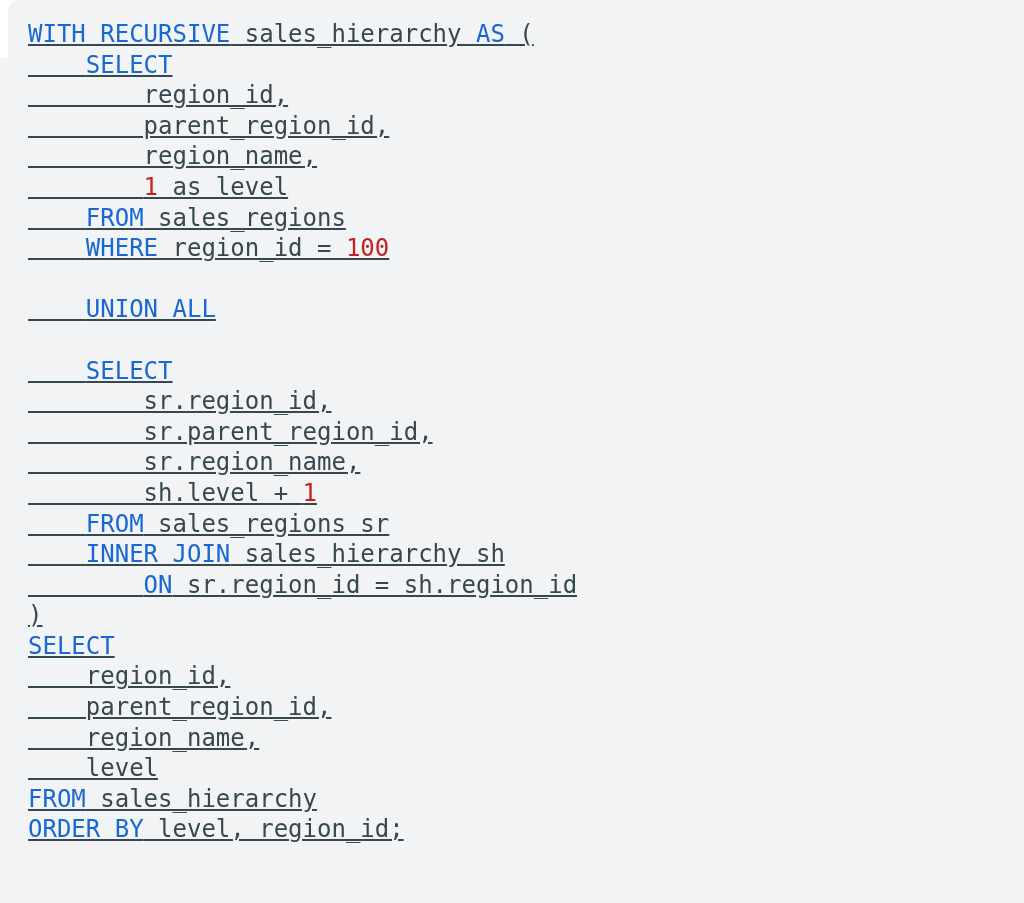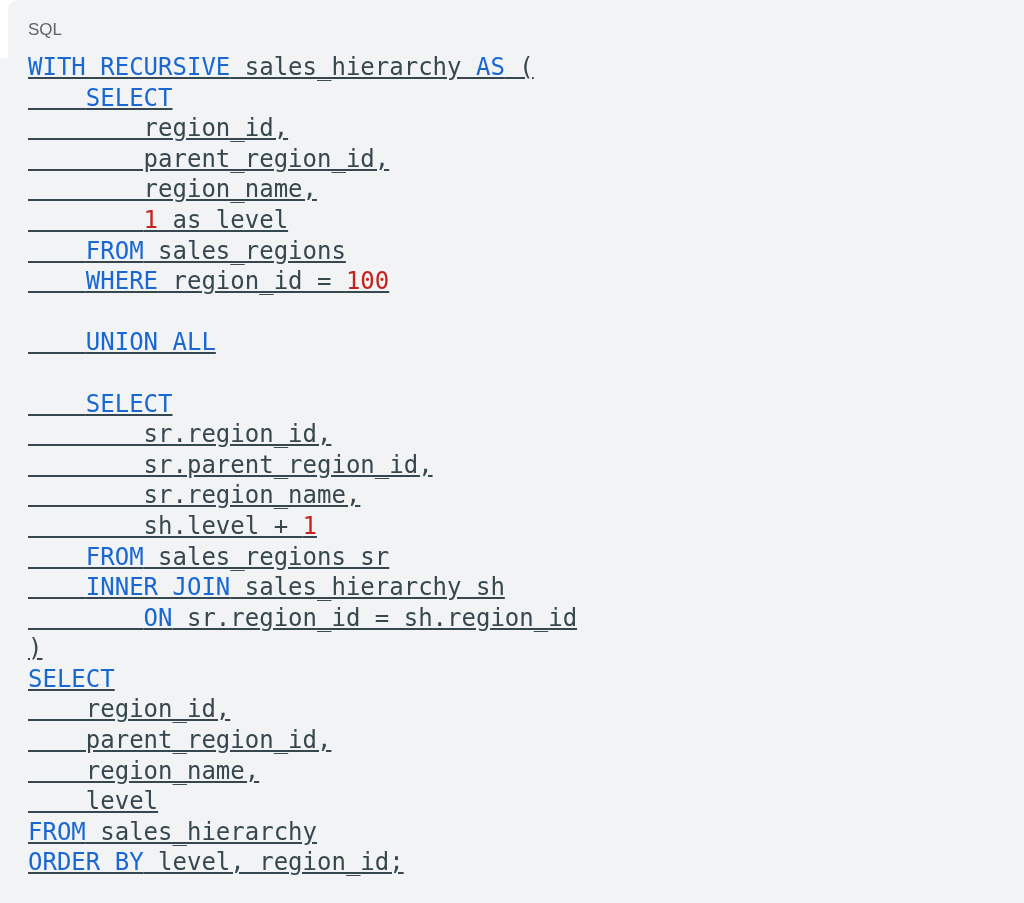--- a/index.html
+++ b/index.html
@@ -62,17 +62,16 @@
     height: 30.6px;
   }
   .tok-k { color: var(--kw); }
   .tok-n { color: var(--num); }
   .tok-p { color: var(--txt); }
 </style>
 </head>
 <body>
 
 <div class="code-panel">
-  <div class="code-label">SQL</div>
   <pre class="code"><div class="code-line"><span class="tok-k">WITH RECURSIVE</span><span class="tok-p"> sales_hierarchy </span><span class="tok-k">AS</span><span class="tok-p"> (</span></div><div class="code-line"><span class="tok-p">    </span><span class="tok-k">SELECT</span></div><div class="code-line"><span class="tok-p">        region_id,</span></div><div class="code-line"><span class="tok-p">        parent_region_id,</span></div><div class="code-line"><span class="tok-p">        region_name,</span></div><div class="code-line"><span class="tok-p">        </span><span class="tok-n">1</span><span class="tok-p"> as level</span></div><div class="code-line"><span class="tok-p">    </span><span class="tok-k">FROM</span><span class="tok-p"> sales_regions</span></div><div class="code-line"><span class="tok-p">    </span><span class="tok-k">WHERE</span><span class="tok-p"> region_id = </span><span class="tok-n">100</span></div><div class="code-line"></div><div class="code-line"><span class="tok-p">    </span><span class="tok-k">UNION ALL</span></div><div class="code-line"></div><div class="code-line"><span class="tok-p">    </span><span class="tok-k">SELECT</span></div><div class="code-line"><span class="tok-p">        sr.region_id,</span></div><div class="code-line"><span class="tok-p">        sr.parent_region_id,</span></div><div class="code-line"><span class="tok-p">        sr.region_name,</span></div><div class="code-line"><span class="tok-p">        sh.level + </span><span class="tok-n">1</span></div><div class="code-line"><span class="tok-p">    </span><span class="tok-k">FROM</span><span class="tok-p"> sales_regions sr</span></div><div class="code-line"><span class="tok-p">    </span><span class="tok-k">INNER JOIN</span><span class="tok-p"> sales_hierarchy sh</span></div><div class="code-line"><span class="tok-p">        </span><span class="tok-k">ON</span><span class="tok-p"> sr.region_id = sh.region_id</span></div><div class="code-line"><span class="tok-p">)</span></div><div class="code-line"><span class="tok-k">SELECT</span></div><div class="code-line"><span class="tok-p">    region_id,</span></div><div class="code-line"><span class="tok-p">    parent_region_id,</span></div><div class="code-line"><span class="tok-p">    region_name,</span></div><div class="code-line"><span class="tok-p">    level</span></div><div class="code-line"><span class="tok-k">FROM</span><span class="tok-p"> sales_hierarchy</span></div><div class="code-line"><span class="tok-k">ORDER BY</span><span class="tok-p"> level, region_id;</span></div></pre>
 </div>
 <div class="page-sliver"></div>
 <div class="corner-mask"></div>
 
 </body></html>

